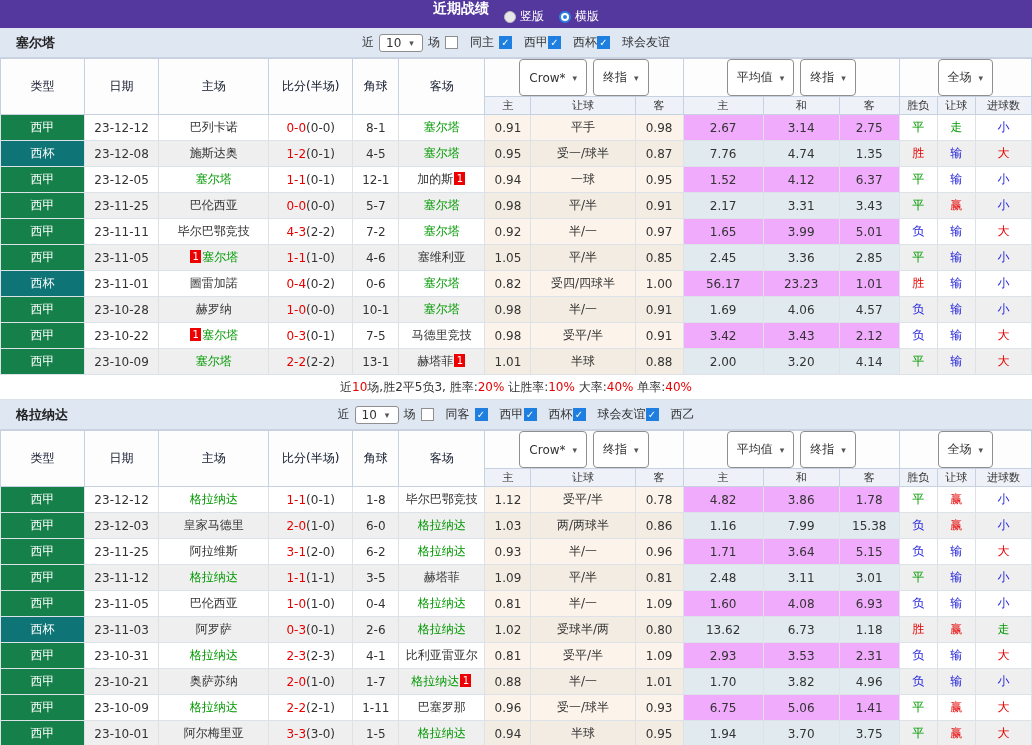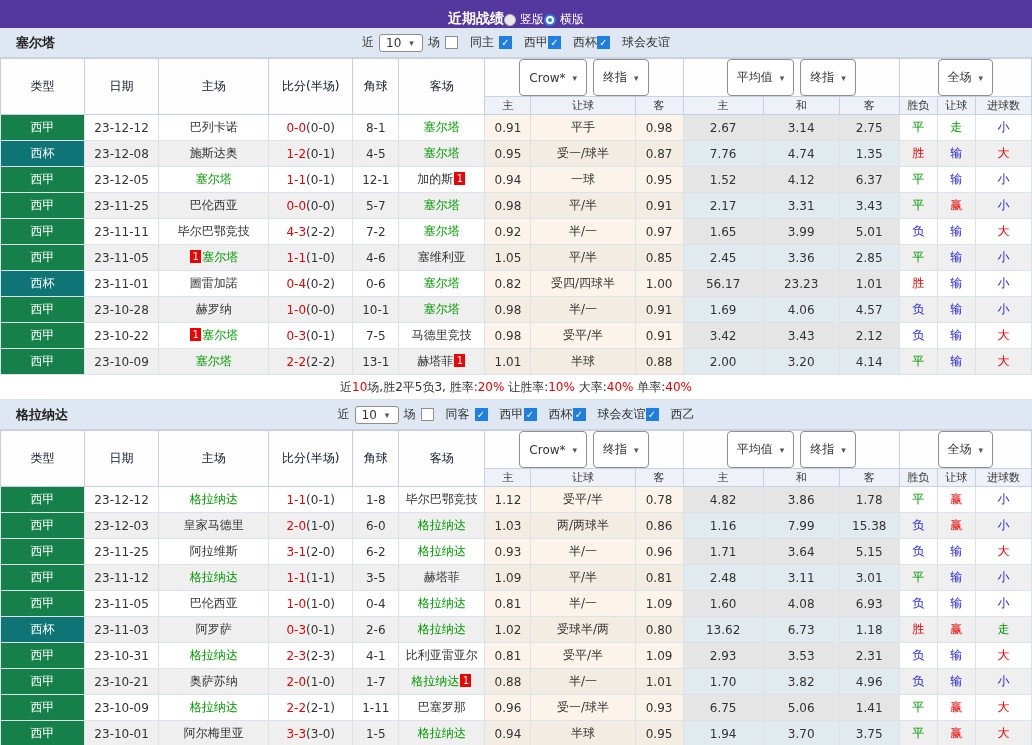--- a/index.html
+++ b/index.html
@@ -4,21 +4,21 @@
 <style>
   * { box-sizing: border-box; }
   body {
     margin: 0; width: 1032px;
     font-family: "DejaVu Sans", "Liberation Sans", sans-serif;
     font-size: 12px; color: #333; background: #fff;
   }
   
   .topbar {
     height: 28px; background: #54389E; color: #fff;
-    display: flex; align-items: flex-end; justify-content: center; gap: 0;
+    display: flex; align-items: flex-start; justify-content: center; gap: 15px;
   }
   .topbar .title { font-weight: bold; font-size: 14px; }
   .radio-item { display: inline-flex; align-items: center; gap: 4px; cursor: pointer; font-size: 12px; margin-top: 8px; }
   .radio { width: 12px; height: 12px; border-radius: 50%; background: #fff; border: 1px solid #aaa; display: inline-block; position: relative; }
   .radio.sel { border: 2px solid #2d7fe0; }
   .radio.sel::after { content:""; position:absolute; left:2px; top:2px; width:4px; height:4px; border-radius:50%; background:#2d7fe0; }
   .radio.unsel { background:#e8e8e8; border:1px solid #bbb; }
   
   .section-header {
     height: 30px; background: #DEE7F2; border-bottom: 1px solid #c9d3e2;
@@ -38,21 +38,21 @@
   th.main-h { background: #D9E3F0; height: 44px; font-size: 12px; color:#0f172a; }
   tr.dd-row th { background: #fdfdfd; height: 26px; }
   tr.sub-row th { background: #EEF2F8; height: 18px; font-size: 11px; }
   .dd { display:inline-flex; align-items:center; gap:7px; border:1px solid #8f8f8f; border-radius:4px; background:#fff; padding:9px 9px; cursor:pointer; }
   .dd-wrap { display:flex; justify-content:center; gap:6px; }
   tbody td { height: 26px; }
   tr.odd td { background: #fff; }
   tr.even td { background: #EFEFEF; }
   tr.odd td.odds-bg { background: #FCF4EB; }
   tr.even td.odds-bg { background: #F3ECE2; }
-  tr.odd td.avg-bg { background: #e5e5e5; }
+  tr.odd td.avg-bg { background: #f0abfc; }
   tr.even td.avg-bg { background: #E0EAEF; }
   td.type-liga { background: #16804A !important; color: #fff; }
   td.type-cup  { background: #0E7475 !important; color: #fff; }
   .hl { color: #009900; }
   .ft { color: #E60000; }
   .ht { color: #333; text-align: right; }
   .c-r { color: #E60000; }
   .c-g { color: #009900; }
   .c-b { color: #2525DD; }
   .card { display:inline-block; background:#EE0000; color:#fff; font-size:10px; line-height:13px; width:11px; height:13px; text-align:center; vertical-align:1px; margin:0 1px; }

